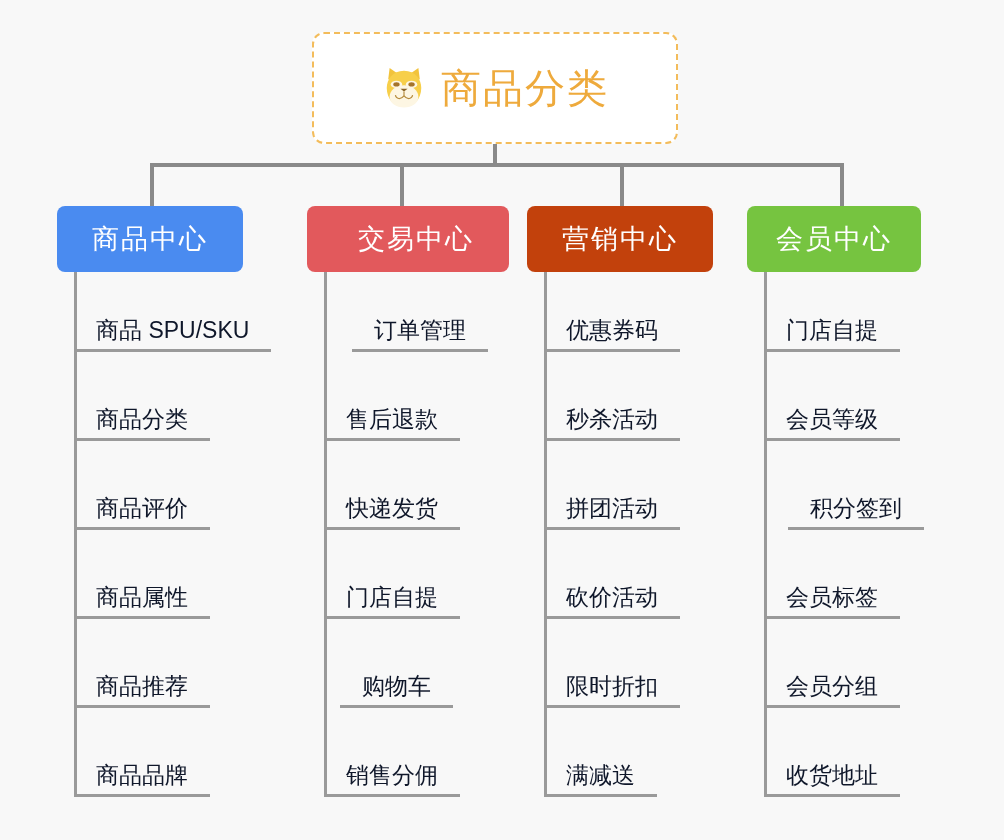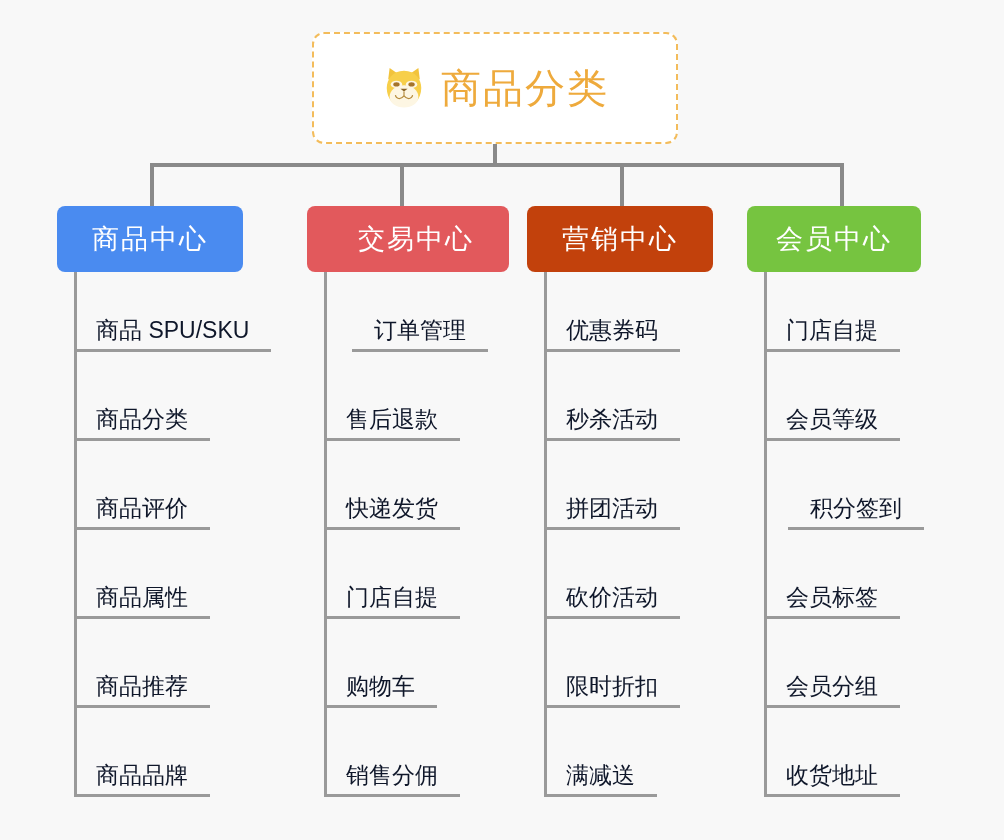--- a/index.html
+++ b/index.html
@@ -174,21 +174,21 @@
       </div>
       <div class="leaf" style="left: 324px; top: 385px;">
         <span class="leaf-inner">售后退款</span>
       </div>
       <div class="leaf" style="left: 324px; top: 474px;">
         <span class="leaf-inner">快递发货</span>
       </div>
       <div class="leaf" style="left: 324px; top: 563px;">
         <span class="leaf-inner">门店自提</span>
       </div>
-      <div class="leaf" style="left: 324px; top: 652px;">
+      <div class="leaf" style="left: 324px; top: 652px; padding-left: 16px;">
         <span class="leaf-inner">购物车</span>
       </div>
       <div class="leaf" style="left: 324px; top: 741px;">
         <span class="leaf-inner">销售分佣</span>
       </div>
       <div class="cat-node" style="left: 527px; width: 186px; background: #c2410c;">
         <span>营销中心</span>
       </div>
       <div class="leaf-spine" style="left: 544px; top: 272px; height: 525px;"></div>
       <div class="leaf" style="left: 544px; top: 296px;">

